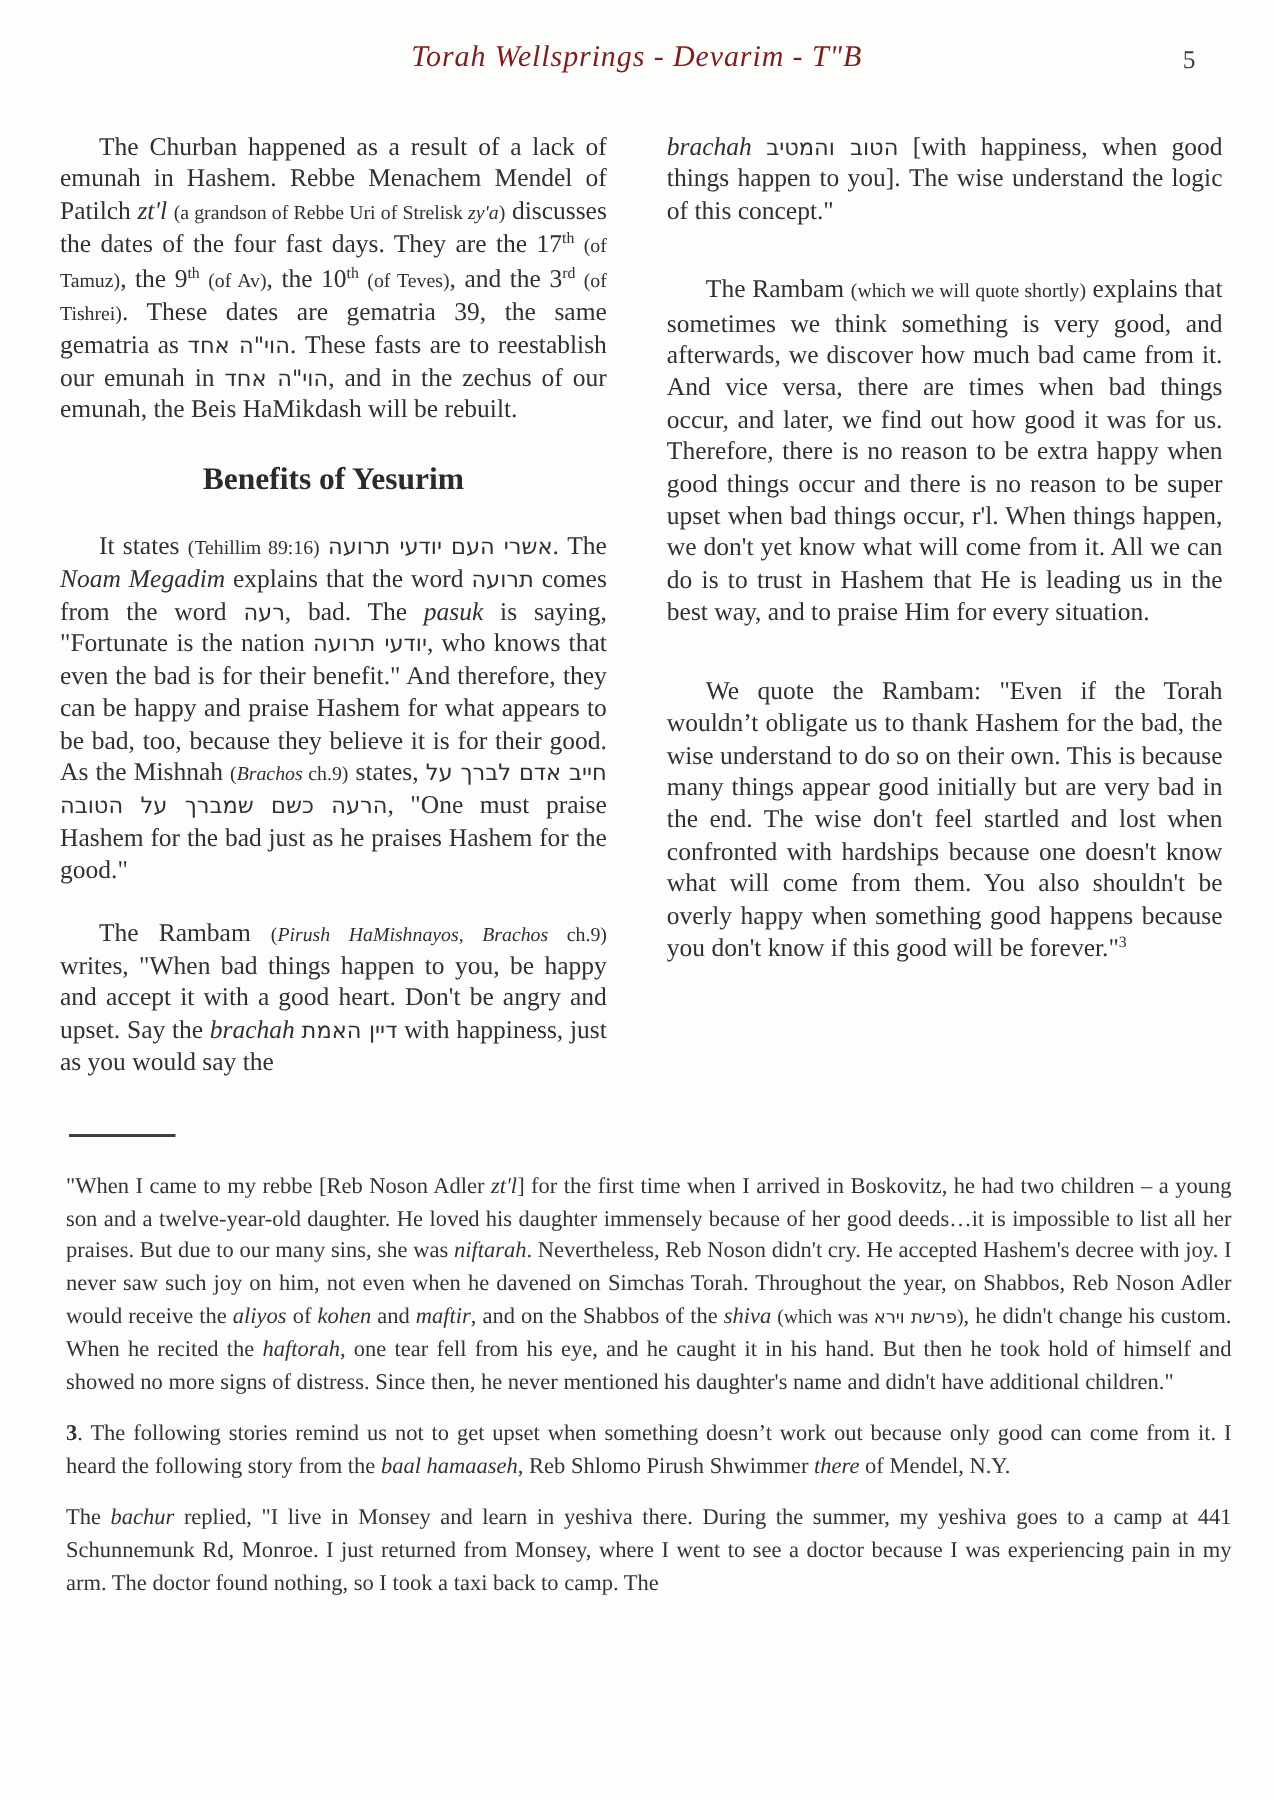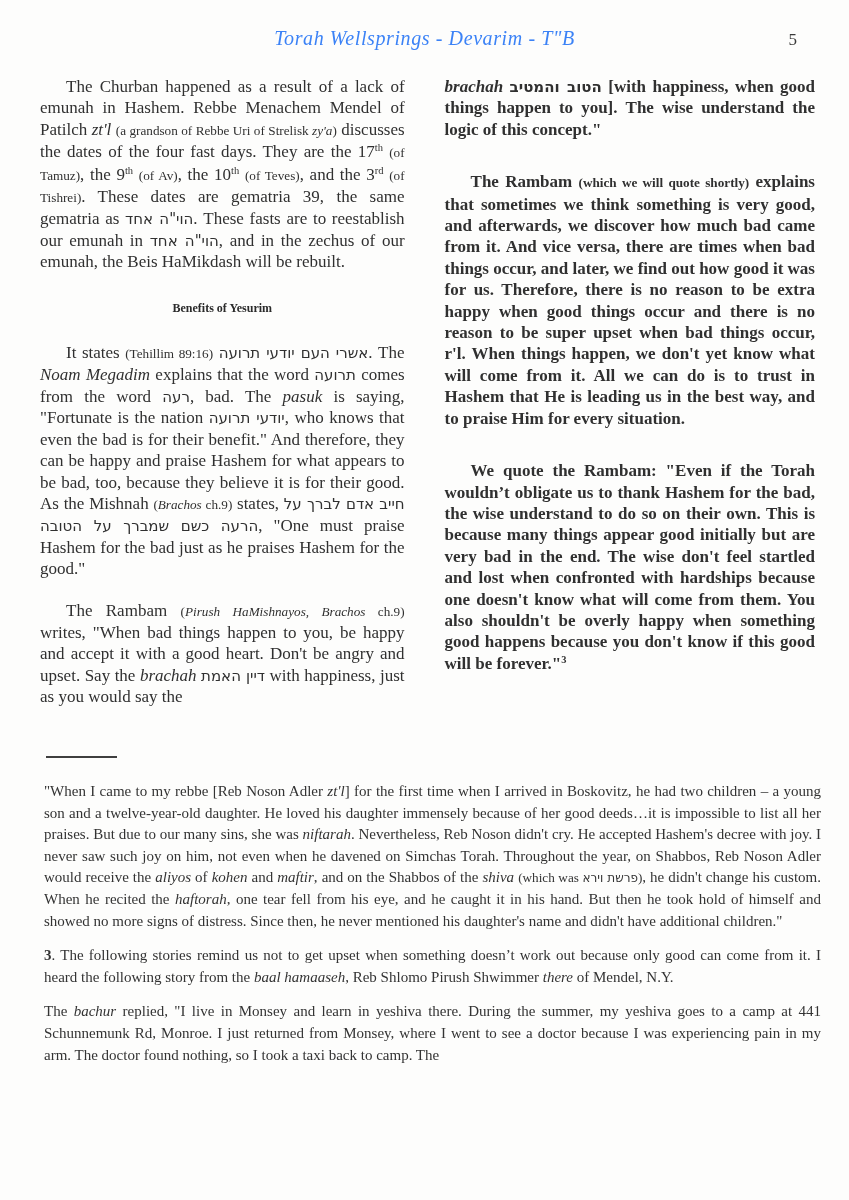--- a/index.html
+++ b/index.html
@@ -3,32 +3,32 @@
 <meta charset="utf-8">
 <style>
   html,body{margin:0;padding:0;background:#ffffff;}
   .page{
     position:relative;width:849px;height:1200px;overflow:hidden;
     background:#fdfdfc;color:#303030;
     font-family:"Liberation Serif","DejaVu Serif",serif;
   }
   .header-title{
     position:absolute;top:27px;left:0;width:100%;text-align:center;
-    font-style:italic;font-size:20px;letter-spacing:0.6px;color:#3b82f6;
+    font-style:italic;font-size:20px;letter-spacing:0.6px;color:#7f1d1d;
   }
   .page-num{position:absolute;top:30px;right:52px;font-size:17px;color:#3a3a3a;}
-  .columns{position:absolute;top:76px;left:40px;width:775px;display:flex;gap:40px;}
+  .columns{position:absolute;top:87px;left:40px;width:775px;display:flex;gap:40px;}
   .col{text-align:justify;font-size:17px;line-height:21.4px;}
   .col-left{width:372px;}
   .col-right{width:378px;}
   .para{margin:0 0 20px 0;}
-  .col-right .para{margin:0 0 31px 0;font-weight:bold;}
+  .col-right .para{margin:0 0 31px 0;}
   .indent{text-indent:26px;}
   .heading{
-    font-size:12px;font-weight:bold;text-align:center;
+    font-size:21px;font-weight:bold;text-align:center;
     margin:25px 0 23px 0;text-indent:0;color:#2b2b2b;
   }
   .seg-sm{font-size:13.2px;}
   .seg-smit{font-size:13.2px;font-style:italic;}
   .seg-it{font-style:italic;}
   .seg-he{font-family:"DejaVu Sans",sans-serif;font-size:15px;line-height:1;}
   .seg-hesm{font-family:"DejaVu Sans",sans-serif;font-size:12px;line-height:1;margin-top:44px;}
   .seg-sup{font-size:10.5px;vertical-align:6px;line-height:0;}
   .seg-b{font-weight:bold;}
   .fn-sep{position:absolute;top:756px;left:46px;width:71px;border-top:2px solid #3f3f3f;}

